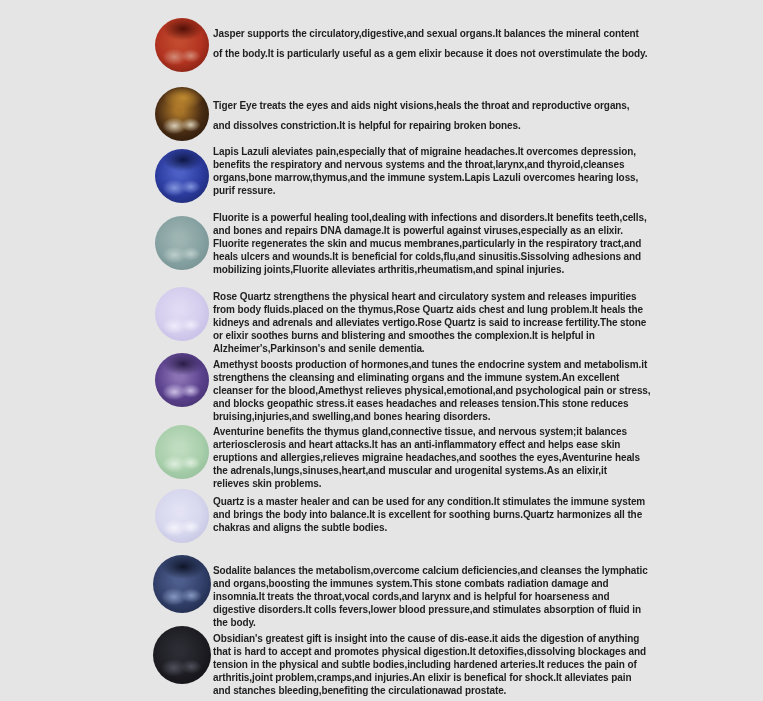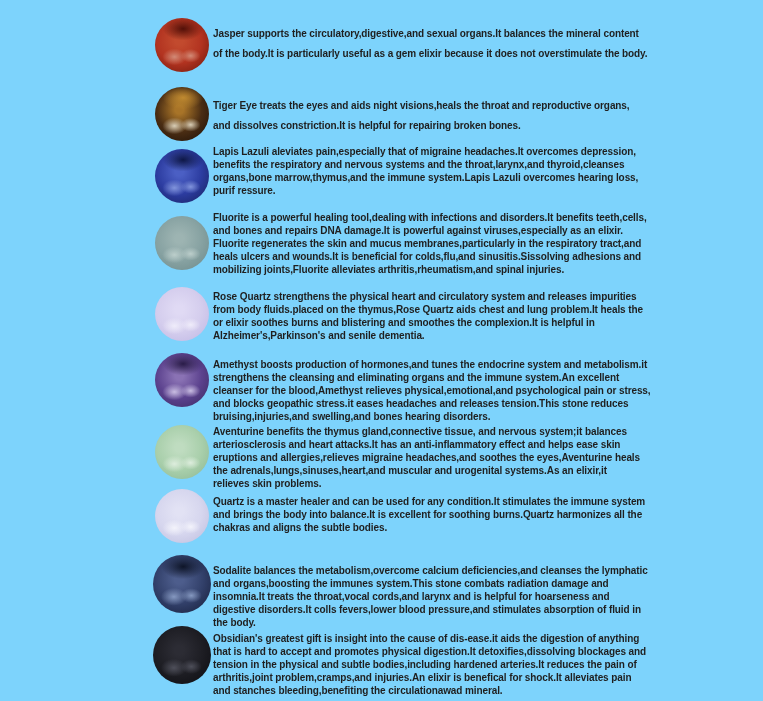--- a/index.html
+++ b/index.html
@@ -1,19 +1,19 @@
 <!DOCTYPE html>
 <html><head>
 <meta charset="utf-8">
 <style>
   html,body{margin:0;padding:0;background:#ffffff;}
   #canvas{
     position:relative;
     width:763px;height:701px;
-    background:#7dd3fc;
+    background:#e5e5e5;
     overflow:hidden;
     font-family:"Liberation Sans","DejaVu Sans",sans-serif;
   }
   .row{
     position:absolute;
     left:155px;
     display:flex;
     align-items:flex-start;
   }
   .stone{
@@ -95,20 +95,21 @@
           <div class="line">Fluorite regenerates the skin and mucus membranes,particularly in the respiratory tract,and</div>
           <div class="line">heals ulcers and wounds.It is beneficial for colds,flu,and sinusitis.Sissolving adhesions and</div>
           <div class="line">mobilizing joints,Fluorite alleviates arthritis,rheumatism,and spinal injuries.</div>
         </div>
       </div>
       <div class="row">
         <div class="stone" style="background: radial-gradient(32% 22% at 36% 72%, rgb(239, 236, 250), rgba(255, 255, 255, 0) 70%), radial-gradient(26% 18% at 66% 70%, rgb(239, 236, 250), rgba(255, 255, 255, 0) 70%), radial-gradient(circle at 45% 42%, rgb(224, 218, 244) 10%, rgb(212, 205, 237) 52%, rgb(191, 183, 228) 96%);"></div>
         <div class="desc">
           <div class="line">Rose Quartz strengthens the physical heart and circulatory system and releases impurities</div>
           <div class="line">from body fluids.placed on the thymus,Rose Quartz aids chest and lung problem.It heals the</div>
+          <div class="line">kidneys and adrenals and alleviates vertigo.Rose Quartz is said to increase fertility.The stone</div>
           <div class="line">or elixir soothes burns and blistering and smoothes the complexion.It is helpful in</div>
           <div class="line">Alzheimer's,Parkinson's and senile dementia.</div>
         </div>
       </div>
       <div class="row">
         <div class="stone" style="background: radial-gradient(32% 22% at 36% 72%, rgb(201, 189, 226), rgba(255, 255, 255, 0) 70%), radial-gradient(26% 18% at 66% 70%, rgb(201, 189, 226), rgba(255, 255, 255, 0) 70%), radial-gradient(52% 30% at 52% 20%, rgb(42, 28, 72), rgba(0, 0, 0, 0) 72%), radial-gradient(circle at 45% 42%, rgb(138, 114, 180) 10%, rgb(92, 66, 142) 52%, rgb(58, 42, 98) 96%);"></div>
         <div class="desc">
           <div class="line">Amethyst boosts production of hormones,and tunes the endocrine system and metabolism.it</div>
           <div class="line">strengthens the cleansing and eliminating organs and the immune system.An excellent</div>
           <div class="line">cleanser for the blood,Amethyst relieves physical,emotional,and psychological pain or stress,</div>
@@ -144,17 +145,17 @@
           <div class="line">the body.</div>
         </div>
       </div>
       <div class="row">
         <div class="stone" style="background: radial-gradient(32% 22% at 36% 72%, rgb(78, 79, 90), rgba(255, 255, 255, 0) 70%), radial-gradient(26% 18% at 66% 70%, rgb(78, 79, 90), rgba(255, 255, 255, 0) 70%), radial-gradient(circle at 45% 42%, rgb(44, 44, 52) 10%, rgb(29, 29, 35) 52%, rgb(12, 12, 16) 96%);"></div>
         <div class="desc">
           <div class="line">Obsidian's greatest gift is insight into the cause of dis-ease.it aids the digestion of anything</div>
           <div class="line">that is hard to accept and promotes physical digestion.It detoxifies,dissolving blockages and</div>
           <div class="line">tension in the physical and subtle bodies,including hardened arteries.It reduces the pain of</div>
           <div class="line">arthritis,joint problem,cramps,and injuries.An elixir is benefical for shock.It alleviates pain</div>
-          <div class="line">and stanches bleeding,benefiting the circulationawad mineral.</div>
+          <div class="line">and stanches bleeding,benefiting the circulationawad prostate.</div>
         </div>
       </div>
     </div>
 </div>
 
 </body></html>

